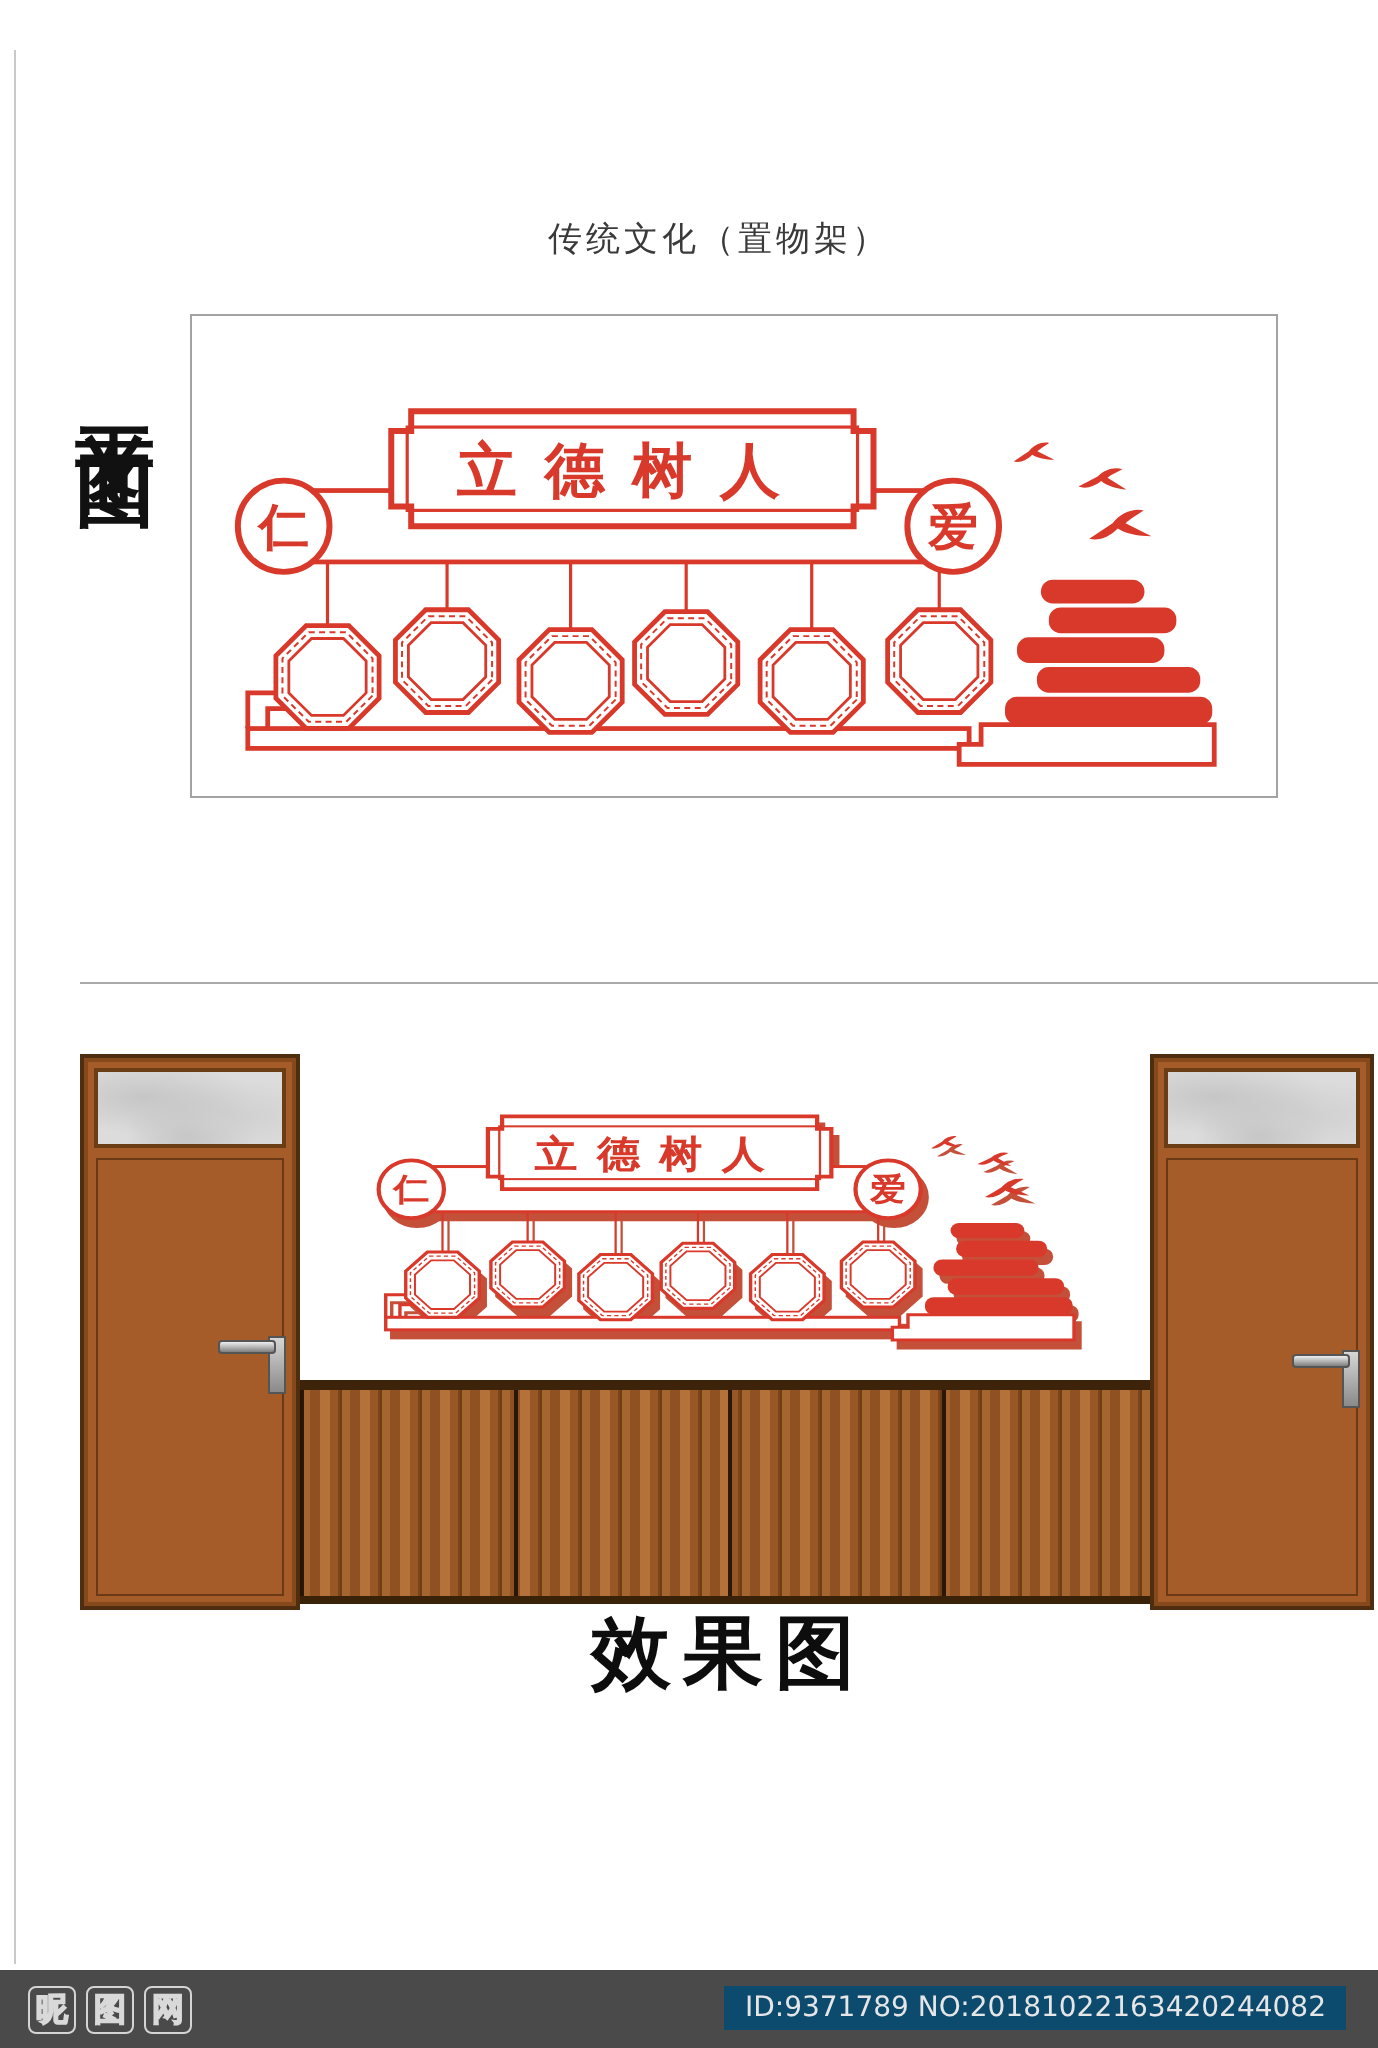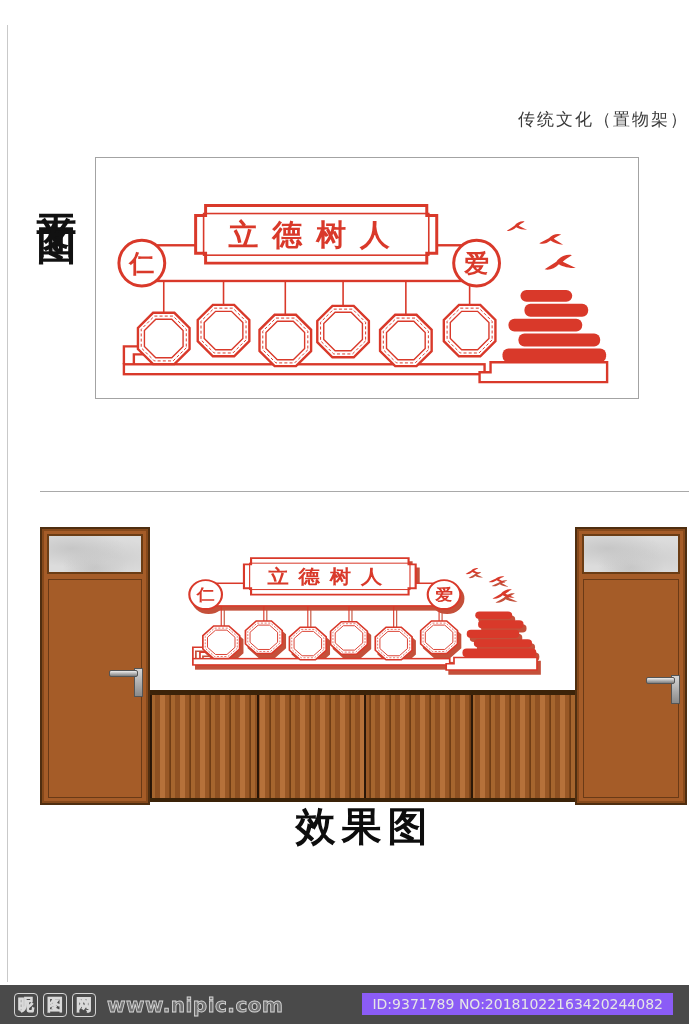--- a/index.html
+++ b/index.html
@@ -1,20 +1,20 @@
 <!DOCTYPE html>
 <html><head>
 <meta charset="utf-8">
 <style>
   html,body{margin:0;padding:0;background:#ffffff;}
   #page{position:relative;width:689px;height:1024px;background:#fff;overflow:hidden;
         font-family:"DejaVu Sans",sans-serif;}
 
   
-  .title{position:absolute;left:0;right:0;top:108px;text-align:right;padding-left:30px;
+  .title{position:absolute;left:0;right:0;top:108px;text-align:center;padding-left:30px;
          font-size:17px;letter-spacing:2px;color:#3a3a3a;}
   .plan-label{position:absolute;left:30px;top:182px;writing-mode:vertical-rl;text-orientation:upright;
               font-size:40px;font-weight:600;color:#111;letter-spacing:7px;}
   .plan-panel{position:absolute;left:95px;top:157px;width:544px;height:242px;
               border:1px solid #a3a3a3;background:#fff;box-sizing:border-box;}
   .plan-panel svg{position:absolute;left:0;top:0;width:100%;height:100%;}
 
   
   .ln  {stroke:#d9392a;fill:none;stroke-width:2.4;}
   .lnw {stroke:#d9392a;fill:#fff;stroke-width:2.4;}
@@ -62,21 +62,21 @@
 
   
   .wm-bar{position:absolute;left:0;top:985px;width:689px;height:39px;background:#4a4a4a;}
   .wm-left{position:absolute;left:14px;top:0;height:39px;display:flex;align-items:center;gap:5px;}
   .wm-char{display:inline-block;width:22px;height:22px;line-height:22px;text-align:center;
         border:1px solid #d4d4d4;border-radius:4px;font-size:16px;font-weight:700;
         color:rgba(255,255,255,.25);-webkit-text-stroke:0.8px #d9d9d9;}
   .wm-url{margin-left:6px;font-size:20px;font-weight:700;letter-spacing:.5px;
         color:rgba(255,255,255,.22);-webkit-text-stroke:0.9px #d4d4d4;}
   .wm-id{position:absolute;right:16px;top:8px;height:22px;line-height:22px;padding:0 10px;
-        background:#8b5cf6;color:#e6e6e6;font-size:14px;white-space:nowrap;}
+        background:#0c4a6e;color:#e6e6e6;font-size:14px;white-space:nowrap;}
 </style>
 </head>
 <body>
 
 <div id="page">
 
   <svg width="0" height="0" style="position:absolute">
     <defs>
       <g id="oct">
         <polygon class="o1" points="25.9,10.7 10.7,25.9 -10.7,25.9 -25.9,10.7 -25.9,-10.7 -10.7,-25.9 10.7,-25.9 25.9,-10.7"></polygon>
@@ -192,18 +192,17 @@
     <use href="#oct" transform="translate(375,174)"></use>
   </svg>
 
   <div class="effect-label">效果图</div>
 
   <div class="wm-bar">
     <div class="wm-left">
       <span class="wm-char">昵</span>
       <span class="wm-char">图</span>
       <span class="wm-char">网</span>
-      <span class="wm-url">www.nipic.com</span>
     </div>
     <div class="wm-id">ID:9371789 NO:20181022163420244082</div>
   </div>
 
 </div>
 
 </body></html>

